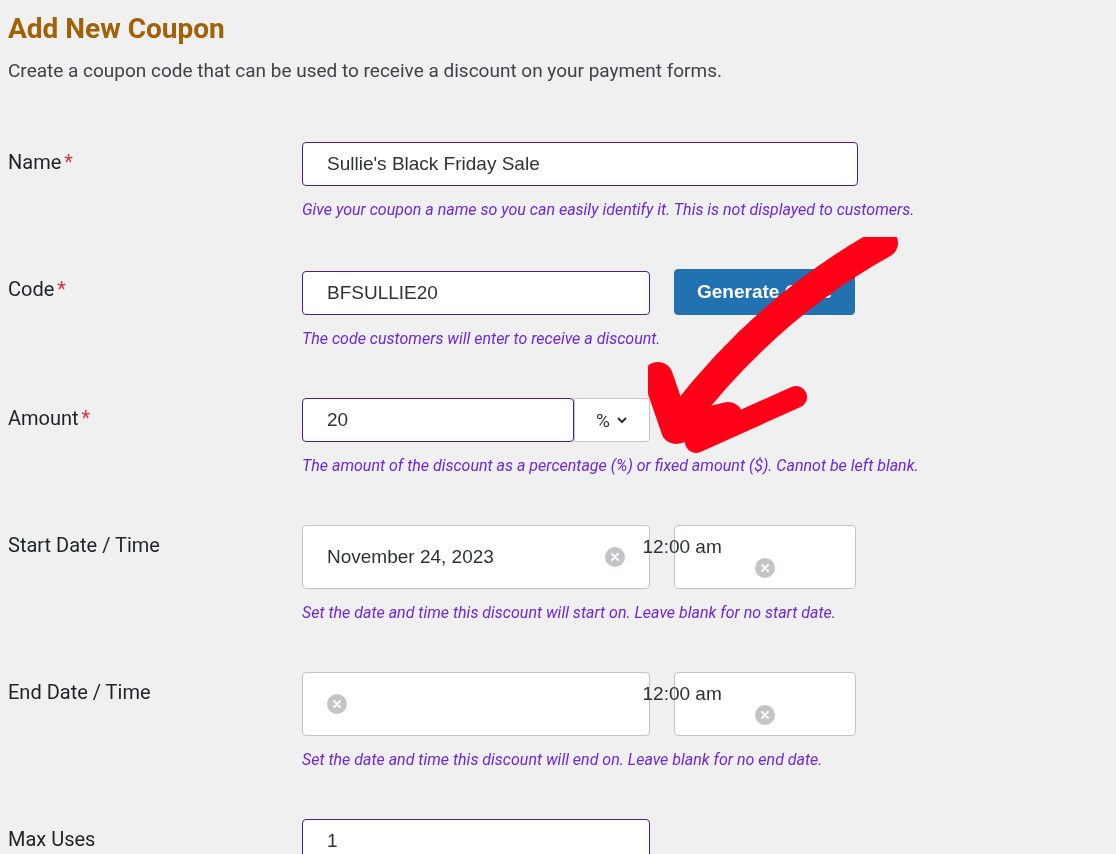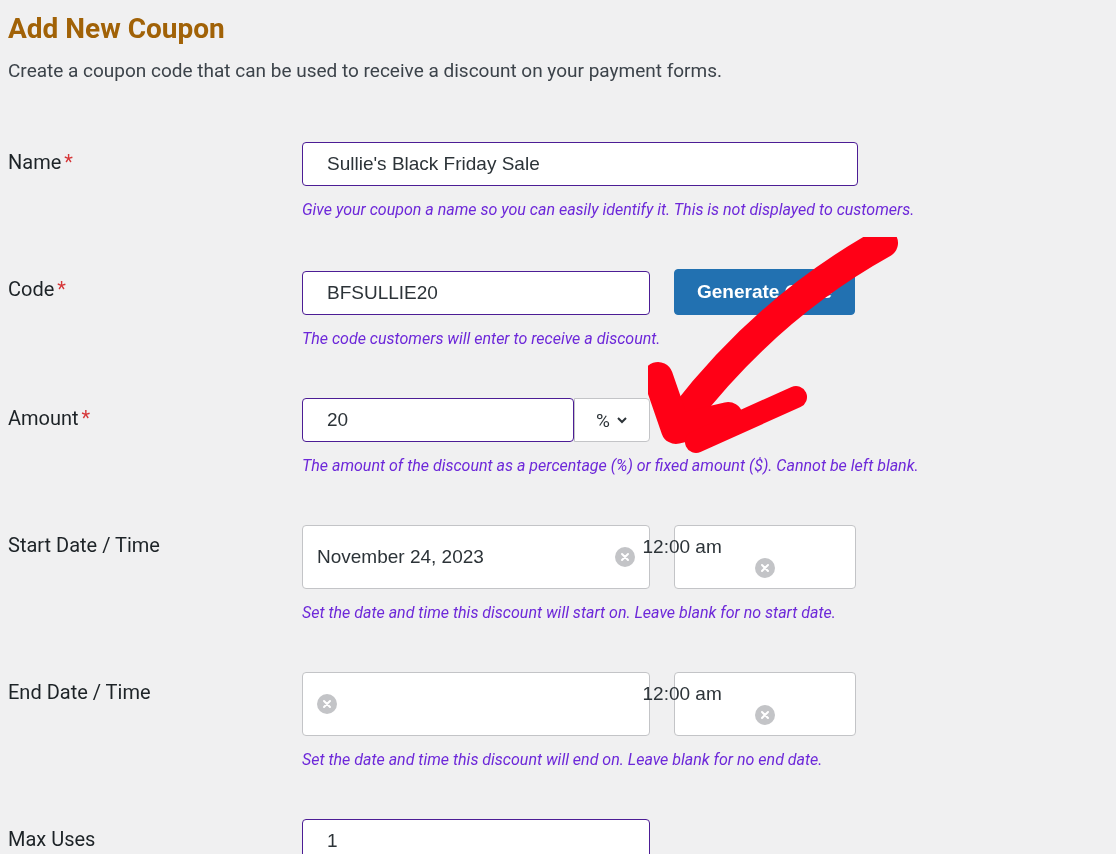--- a/index.html
+++ b/index.html
@@ -109,21 +109,21 @@
       display: flex;
       gap: 24px;
     }
     .date-wrap, .time-wrap {
       position: relative;
       background: #fff;
       border: 1px solid #c3c4c7;
       border-radius: 4px;
       display: flex;
       align-items: center;
-      padding: 10px 14px;
+      padding: 10px 24px;
     }
     .date-wrap {
       width: 348px;
     }
     .time-wrap {
       width: 182px;
       flex-direction: column;
     }
     .date-wrap input, .time-wrap input {
       border: none;

